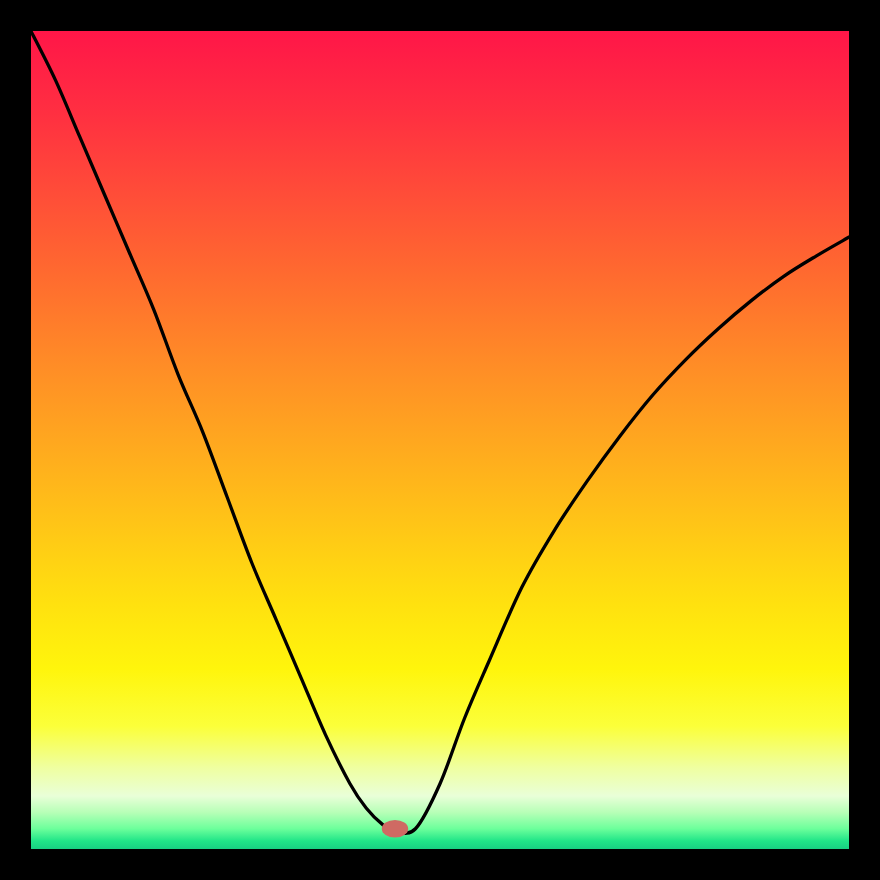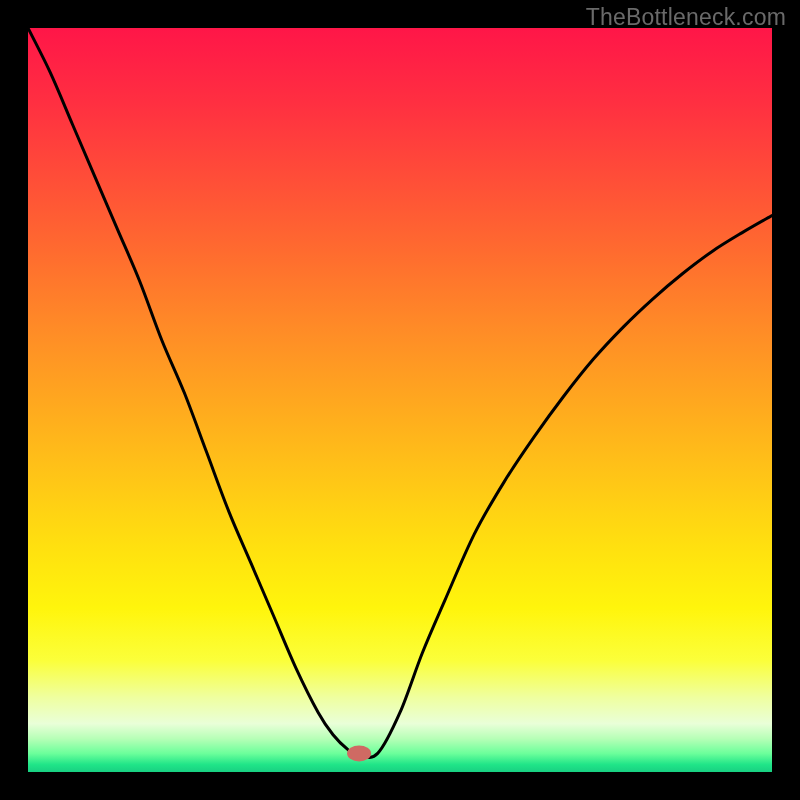--- a/index.html
+++ b/index.html
@@ -39,21 +39,20 @@
   }
   svg {
     display: block;
   }
 </style>
 </head>
 <body>
 
 <div class="frame">
 
-  <div class="watermark">TheBottleneck.com</div>
 
   <div class="plot-area">
     <svg id="plot-svg" width="744" height="744" viewBox="0 0 744 744">
       <defs>
         <linearGradient id="bg-grad" x1="0" y1="0" x2="0" y2="1">
             <stop offset="0%" stop-color="#ff1648"></stop>
             <stop offset="10%" stop-color="#ff2f41"></stop>
             <stop offset="20%" stop-color="#ff4d38"></stop>
             <stop offset="30%" stop-color="#ff6b2f"></stop>
             <stop offset="40%" stop-color="#ff8a27"></stop>

